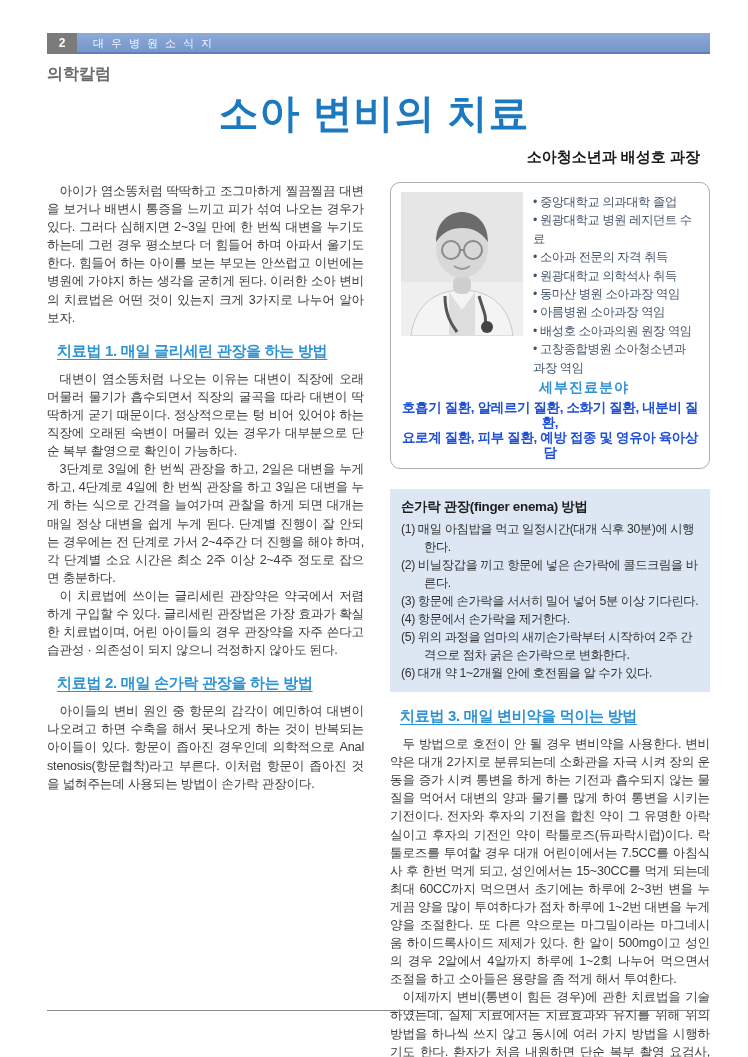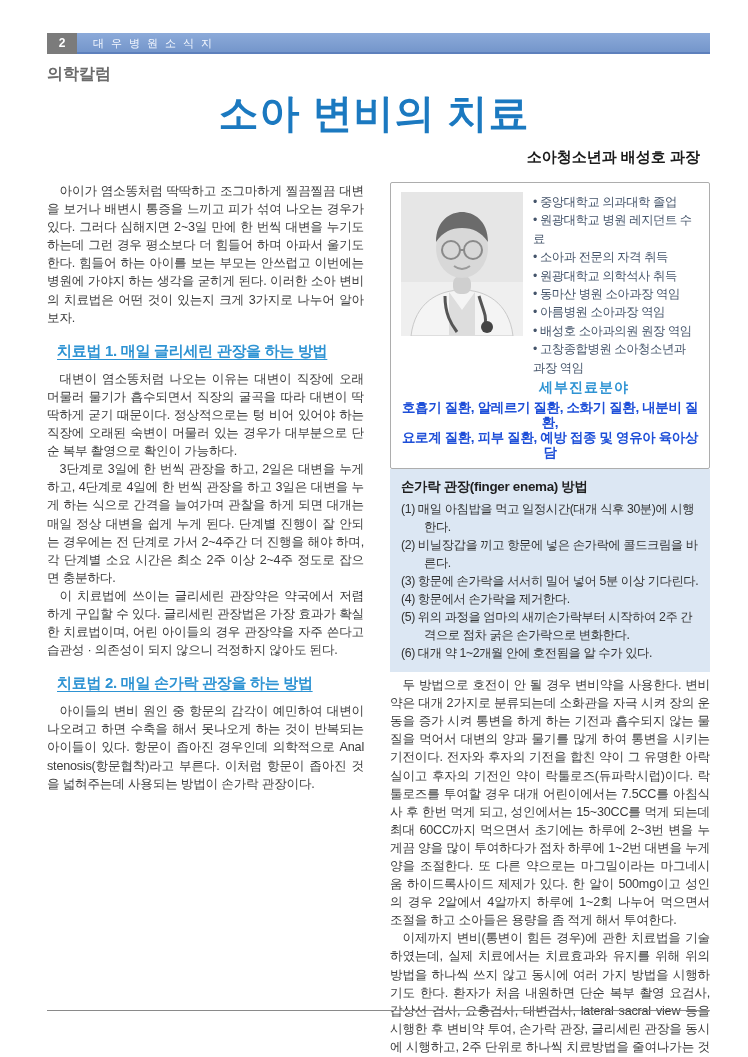--- a/index.html
+++ b/index.html
@@ -21,21 +21,21 @@
   
   .content{position:absolute;left:47px;top:182px;width:663px;display:flex;gap:26px;}
   .col{box-sizing:border-box;}
   .col-left{width:317px;}
   .col-right{width:320px;flex:1;}
   p.body-text{margin:0;font-size:12.6px;line-height:18.1px;text-align:justify;
     text-indent:1em;color:#3b3b3b;letter-spacing:-0.2px;}
   h3.section-heading{margin:15px 0 9px 10px;font-size:15px;font-weight:bold;color:#2e93d3;
     text-decoration:underline;text-underline-offset:3px;letter-spacing:-0.3px;}
   
-  .profile-box{border:1px solid #adadad;border-radius:2px;padding:9px 10px 8px;margin-bottom:0;}
+  .profile-box{border:1px solid #adadad;border-radius:10px;padding:9px 10px 8px;margin-bottom:20px;}
   .profile-top{display:flex;gap:10px;}
   .photo{width:122px;height:144px;flex:0 0 122px;background:#e9e9e9;}
   ul.credentials{list-style:none;margin:1px 0 0;padding:0;font-size:12.3px;line-height:18.4px;
     color:#44546a;letter-spacing:-0.4px;}
   ul.credentials li:before{content:"• ";color:#44546a;}
   .specialty-heading{margin:2px 0 3px 138px;font-size:14px;font-weight:bold;color:#2e93d3;letter-spacing:1px;}
   .specialties{margin:0;text-align:center;font-size:13.4px;font-weight:bold;color:#1d4ed8;
     line-height:15px;letter-spacing:-0.3px;}
   
   .enema-box{background:#dce7f3;padding:9px 11px 10px;margin:0 0 4px;}
@@ -120,19 +120,20 @@
       <div class="enema-box">
         <p class="enema-title">손가락 관장(finger enema) 방법</p>
         <p class="enema-step">(1) 매일 아침밥을 먹고 일정시간(대개 식후 30분)에 시행한다.</p>
         <p class="enema-step">(2) 비닐장갑을 끼고 항문에 넣은 손가락에 콜드크림을 바른다.</p>
         <p class="enema-step">(3) 항문에 손가락을 서서히 밀어 넣어 5분 이상 기다린다.</p>
         <p class="enema-step">(4) 항문에서 손가락을 제거한다.</p>
         <p class="enema-step">(5) 위의 과정을 엄마의 새끼손가락부터 시작하여 2주 간격으로 점차 굵은 손가락으로 변화한다.</p>
         <p class="enema-step">(6) 대개 약 1~2개월 안에 호전됨을 알 수가 있다.</p>
       </div>
 
+      <h3 class="section-heading">치료법 3. 매일 변비약을 먹이는 방법</h3>
       <p class="body-text">두 방법으로 호전이 안 될 경우 변비약을 사용한다. 변비약은 대개 2가지로 분류되는데 소화관을 자극 시켜 장의 운동을 증가 시켜 통변을 하게 하는 기전과 흡수되지 않는 물질을 먹어서 대변의 양과 물기를 많게 하여 통변을 시키는 기전이다. 전자와 후자의 기전을 합친 약이 그 유명한 아락실이고 후자의 기전인 약이 락툴로즈(듀파락시럽)이다. 락툴로즈를 투여할 경우 대개 어린이에서는 7.5CC를 아침식사 후 한번 먹게 되고, 성인에서는 15~30CC를 먹게 되는데 최대 60CC까지 먹으면서 초기에는 하루에 2~3번 변을 누게끔 양을 많이 투여하다가 점차 하루에 1~2번 대변을 누게 양을 조절한다. 또 다른 약으로는 마그밀이라는 마그네시움 하이드록사이드 제제가 있다. 한 알이 500mg이고 성인의 경우 2알에서 4알까지 하루에 1~2회 나누어 먹으면서 조절을 하고 소아들은 용량을 좀 적게 해서 투여한다.</p>
       <p class="body-text spacer-para">이제까지 변비(통변이 힘든 경우)에 관한 치료법을 기술하였는데, 실제 치료에서는 치료효과와 유지를 위해 위의 방법을 하나씩 쓰지 않고 동시에 여러 가지 방법을 시행하기도 한다. 환자가 처음 내원하면 단순 복부 촬영 요검사, 갑상선 검사, 요충검사, 대변검사, lateral sacral view 등을 시행한 후 변비약 투여, 손가락 관장, 글리세린 관장을 동시에 시행하고, 2주 단위로 하나씩 치료방법을 줄여나가는 것이 훨씬 효과적이다.</p>
     </div>
   </div>
 
   <div class="footer-rule"></div>
 </div>
 
 </body></html>

